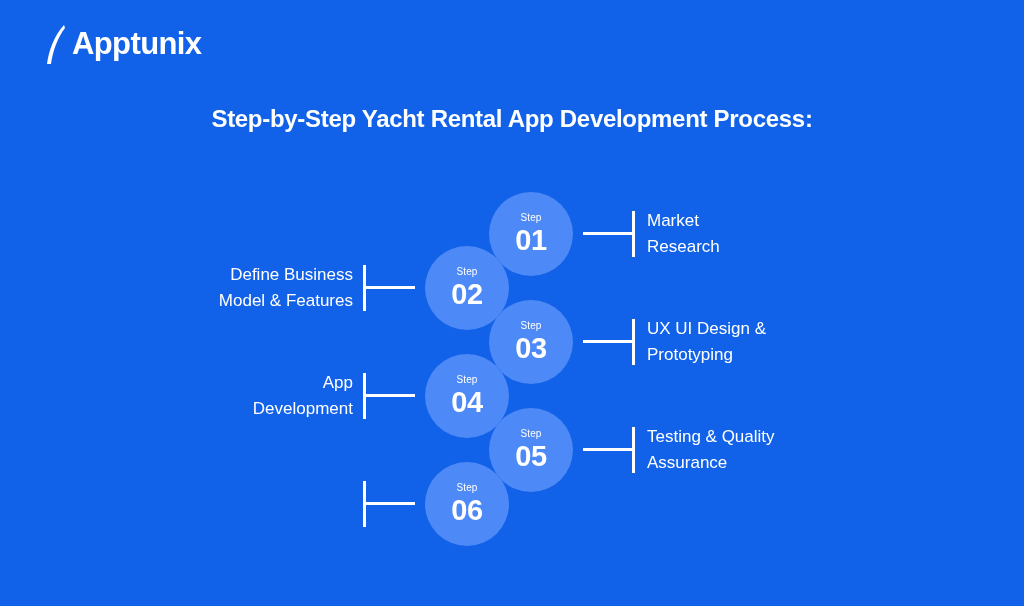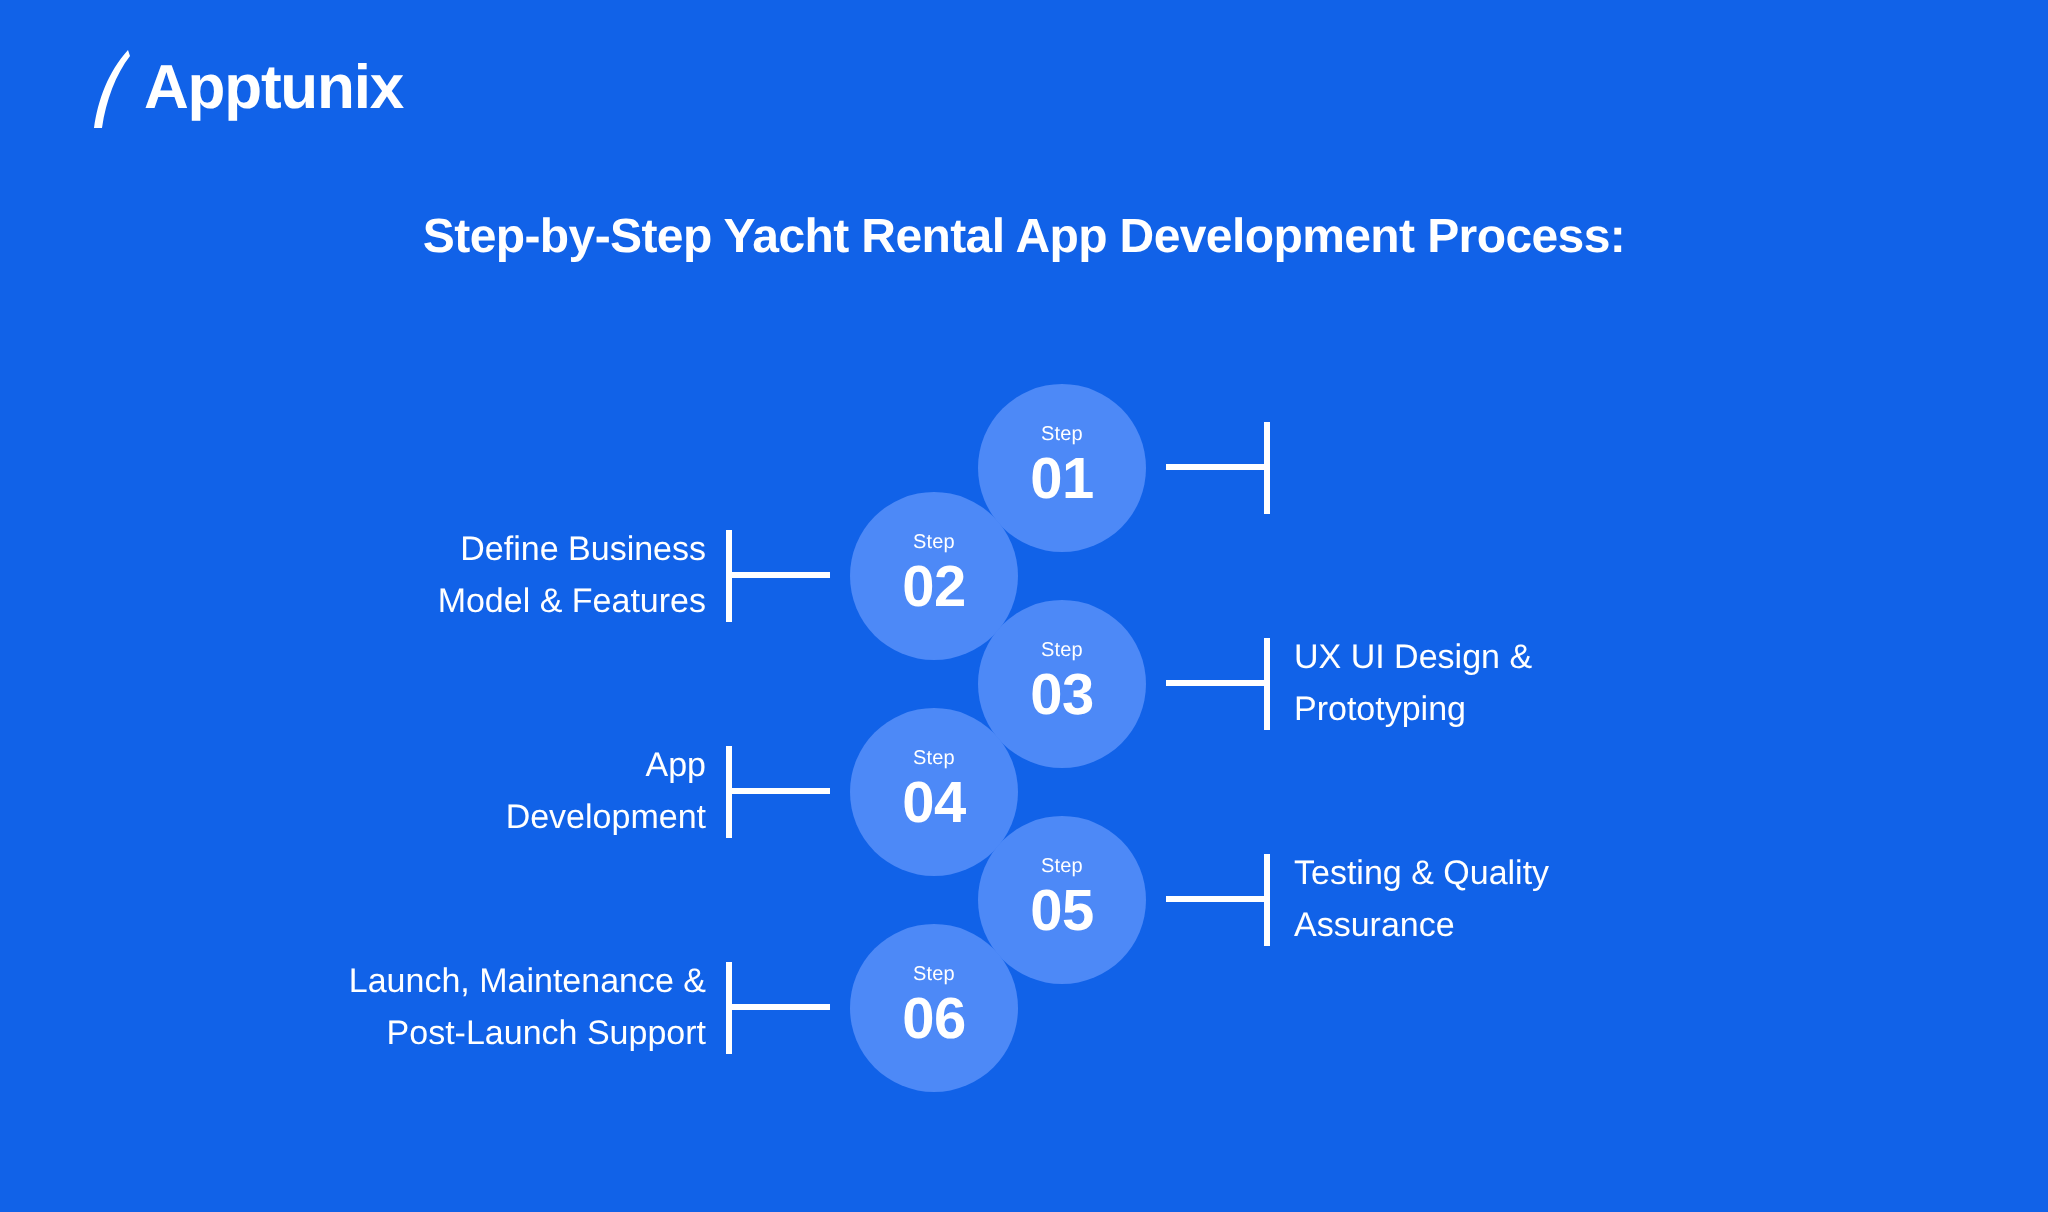--- a/index.html
+++ b/index.html
@@ -119,20 +119,22 @@
   <span class="logo-text">Apptunix</span>
 </div>
 
 <h1 id="title">Step-by-Step Yacht Rental App Development Process:</h1>
 
 <div id="diagram">
     <div class="connector to-left" style="left: 583px; top: 211px;">
       <div class="v-bar"></div>
       <div class="h-bar"></div>
     </div>
+    <div class="step-label right" style="left: 647px; top: 208px;">Market
+Research</div>
     <div class="step-circle" style="left: 489px; top: 192px; z-index: 10;">
       <span class="step-word">Step</span>
       <span class="step-num">01</span>
     </div>
     <div class="connector to-right" style="left: 363px; top: 265px;">
       <div class="v-bar"></div>
       <div class="h-bar"></div>
     </div>
     <div class="step-label left" style="right: 671px; top: 262px;">Define Business
 Model &amp; Features</div>
@@ -167,19 +169,17 @@
     <div class="step-label right" style="left: 647px; top: 424px;">Testing &amp; Quality
 Assurance</div>
     <div class="step-circle" style="left: 489px; top: 408px; z-index: 14;">
       <span class="step-word">Step</span>
       <span class="step-num">05</span>
     </div>
     <div class="connector to-right" style="left: 363px; top: 481px;">
       <div class="v-bar"></div>
       <div class="h-bar"></div>
     </div>
-    <div class="step-label left" style="right: 671px; top: 478px;">Launch, Maintenance &amp;
-Post-Launch Support</div>
     <div class="step-circle" style="left: 425px; top: 462px; z-index: 15;">
       <span class="step-word">Step</span>
       <span class="step-num">06</span>
     </div>
   </div>
 
 </body></html>

